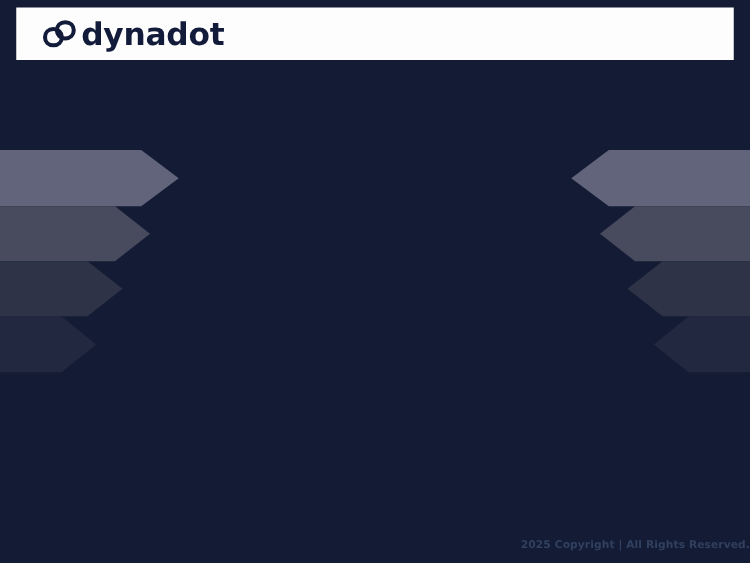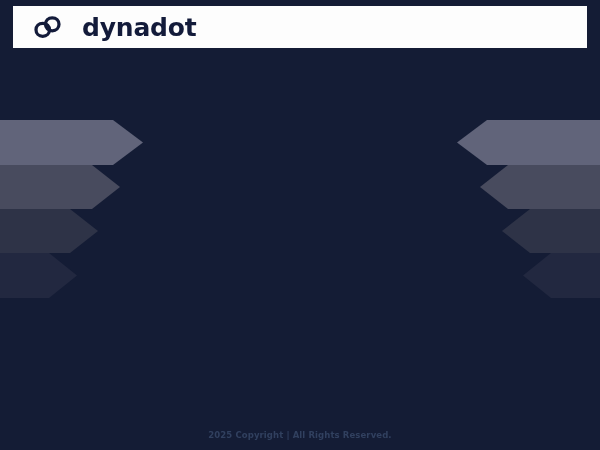--- a/index.html
+++ b/index.html
@@ -32,21 +32,21 @@
     height: 42px;
     background: #fdfdfd;
     display: flex;
     align-items: center;
     padding-left: 20px;
     box-sizing: border-box;
   }
   .brand {
     display: flex;
     align-items: center;
-    gap: 20px;
+    gap: 3px;
     text-decoration: none;
   }
   .brand-icon {
     width: 29px;
     height: 26px;
     display: block;
     flex: 0 0 auto;
   }
   .brand-name {
     font-family: "DejaVu Sans", sans-serif;
@@ -83,21 +83,21 @@
     letter-spacing: 0.15px;
     line-height: 1.2;
   }
 
   
   .footer {
     position: absolute;
     left: 0;
     right: 0;
     bottom: 8px;
-    text-align: center;
+    text-align: right;
   }
   .footer-text {
     font-family: "DejaVu Sans", sans-serif;
     font-size: 8.5px;
     font-weight: 700;
     color: #31405f;
     letter-spacing: 0.1px;
     line-height: 1.2;
   }
 </style>

